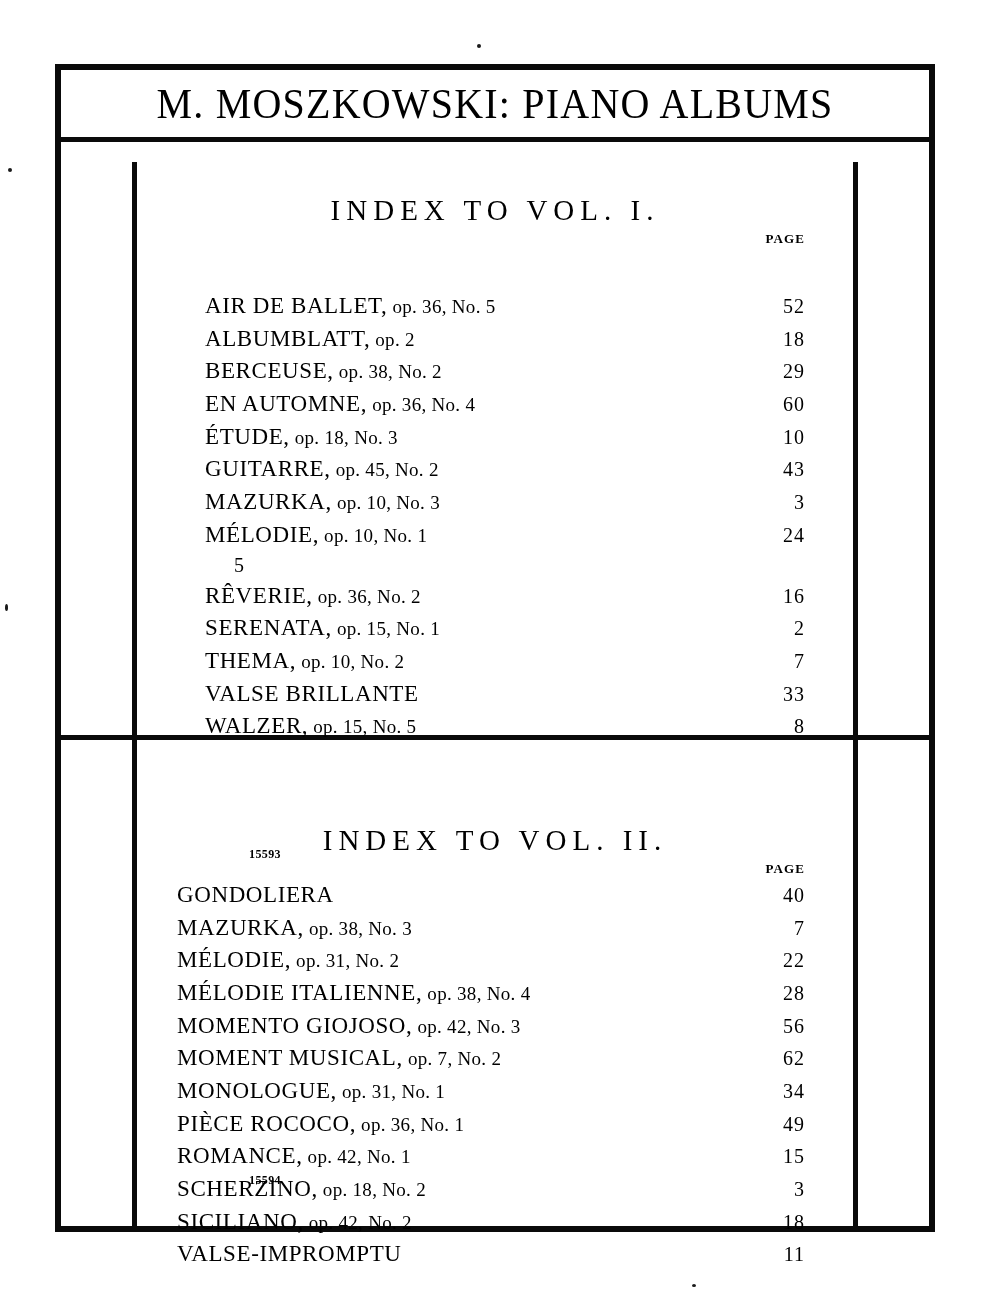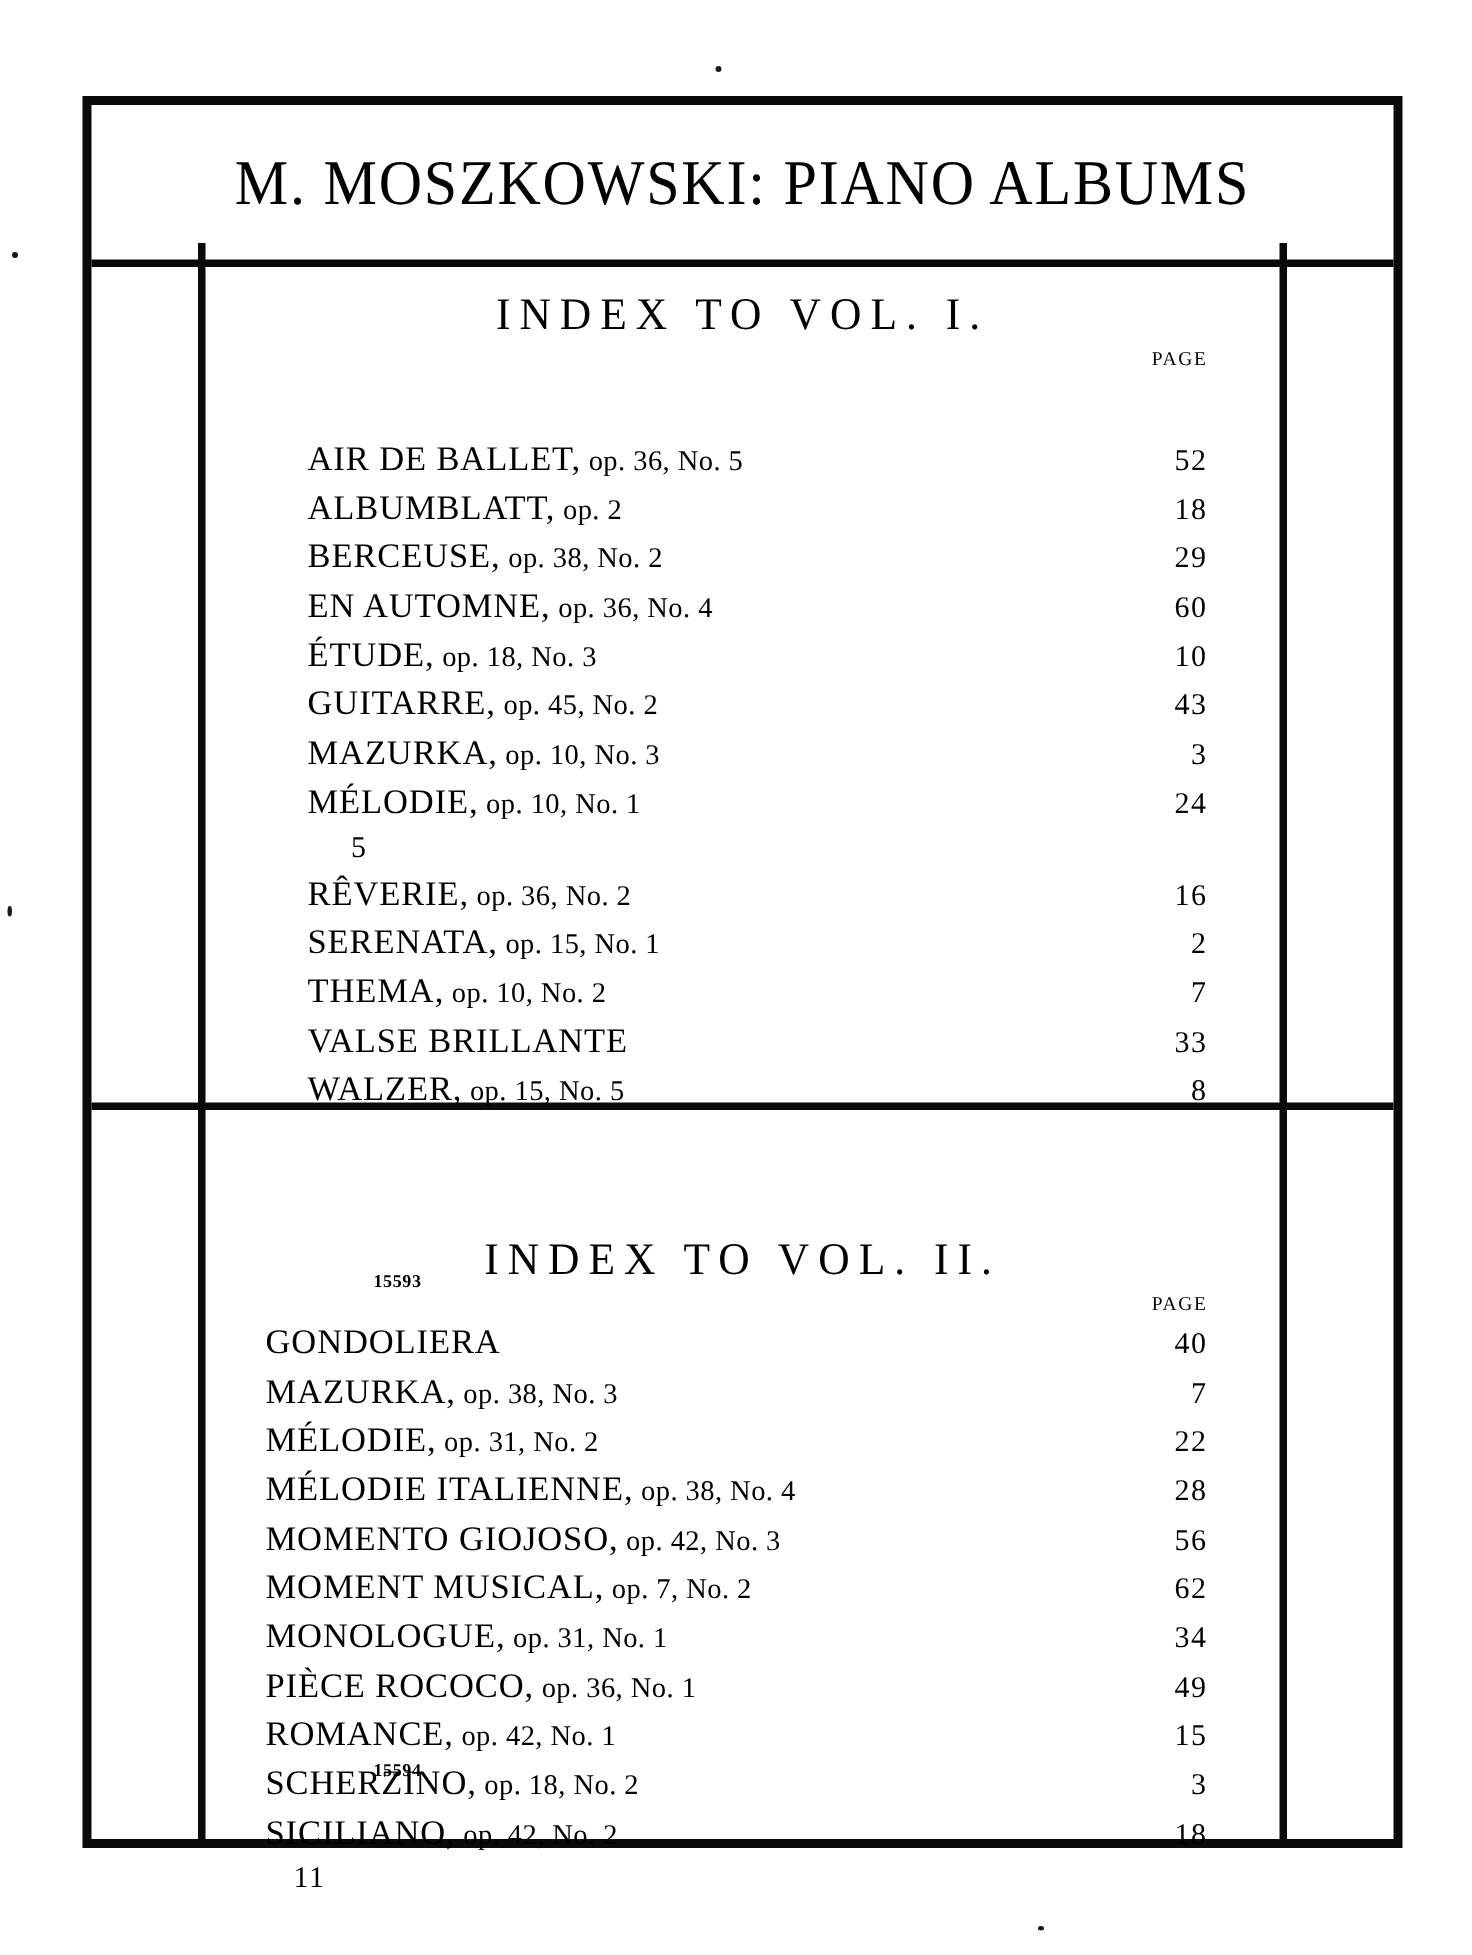--- a/index.html
+++ b/index.html
@@ -28,21 +28,21 @@
     box-sizing: border-box;
     background: #ffffff;
   }
 
   
   .title-band {
     position: absolute;
     left: 0;
     top: 0;
     right: 0;
-    height: 108px;
+    height: 72px;
     border-bottom: 5px solid #0a0a0a;
     box-sizing: border-box;
     display: flex;
     align-items: center;
     justify-content: center;
   }
   .doc-title {
     font-size: 40px;
     letter-spacing: 1.2px;
     white-space: nowrap;
@@ -98,21 +98,21 @@
     margin-top: 32px;
     margin-bottom: 4px;
     white-space: nowrap;
     transform: scaleY(1.04);
   }
   .index-block.vol2 .index-heading { margin-top: 36px; }
 
   .page-col-label {
     text-align: right;
     font-size: 13px;
-    font-weight: normal;
+    font-weight: bold;
     letter-spacing: 1.1px;
     padding-right: 12px;
     margin-bottom: 2px;
   }
 
   
   .entries { display: block; }
   .entry {
     display: flex;
     align-items: baseline;
@@ -289,20 +289,21 @@
           </div>
           <div class="entry">
             <span class="entry-title">SCHERZINO,<span class="op"> op. 18, No. 2</span></span>
             <span class="entry-page">3</span>
           </div>
           <div class="entry">
             <span class="entry-title">SICILIANO,<span class="op"> op. 42, No. 2</span></span>
             <span class="entry-page">18</span>
           </div>
           <div class="entry">
+            <span class="entry-title">VALSE-IMPROMPTU</span>
             <span class="entry-page">11</span>
           </div>
         </div>
       <div class="plate-number">15594</div>
     </div>
 
   </div>
 </div>
 
 </body></html>

